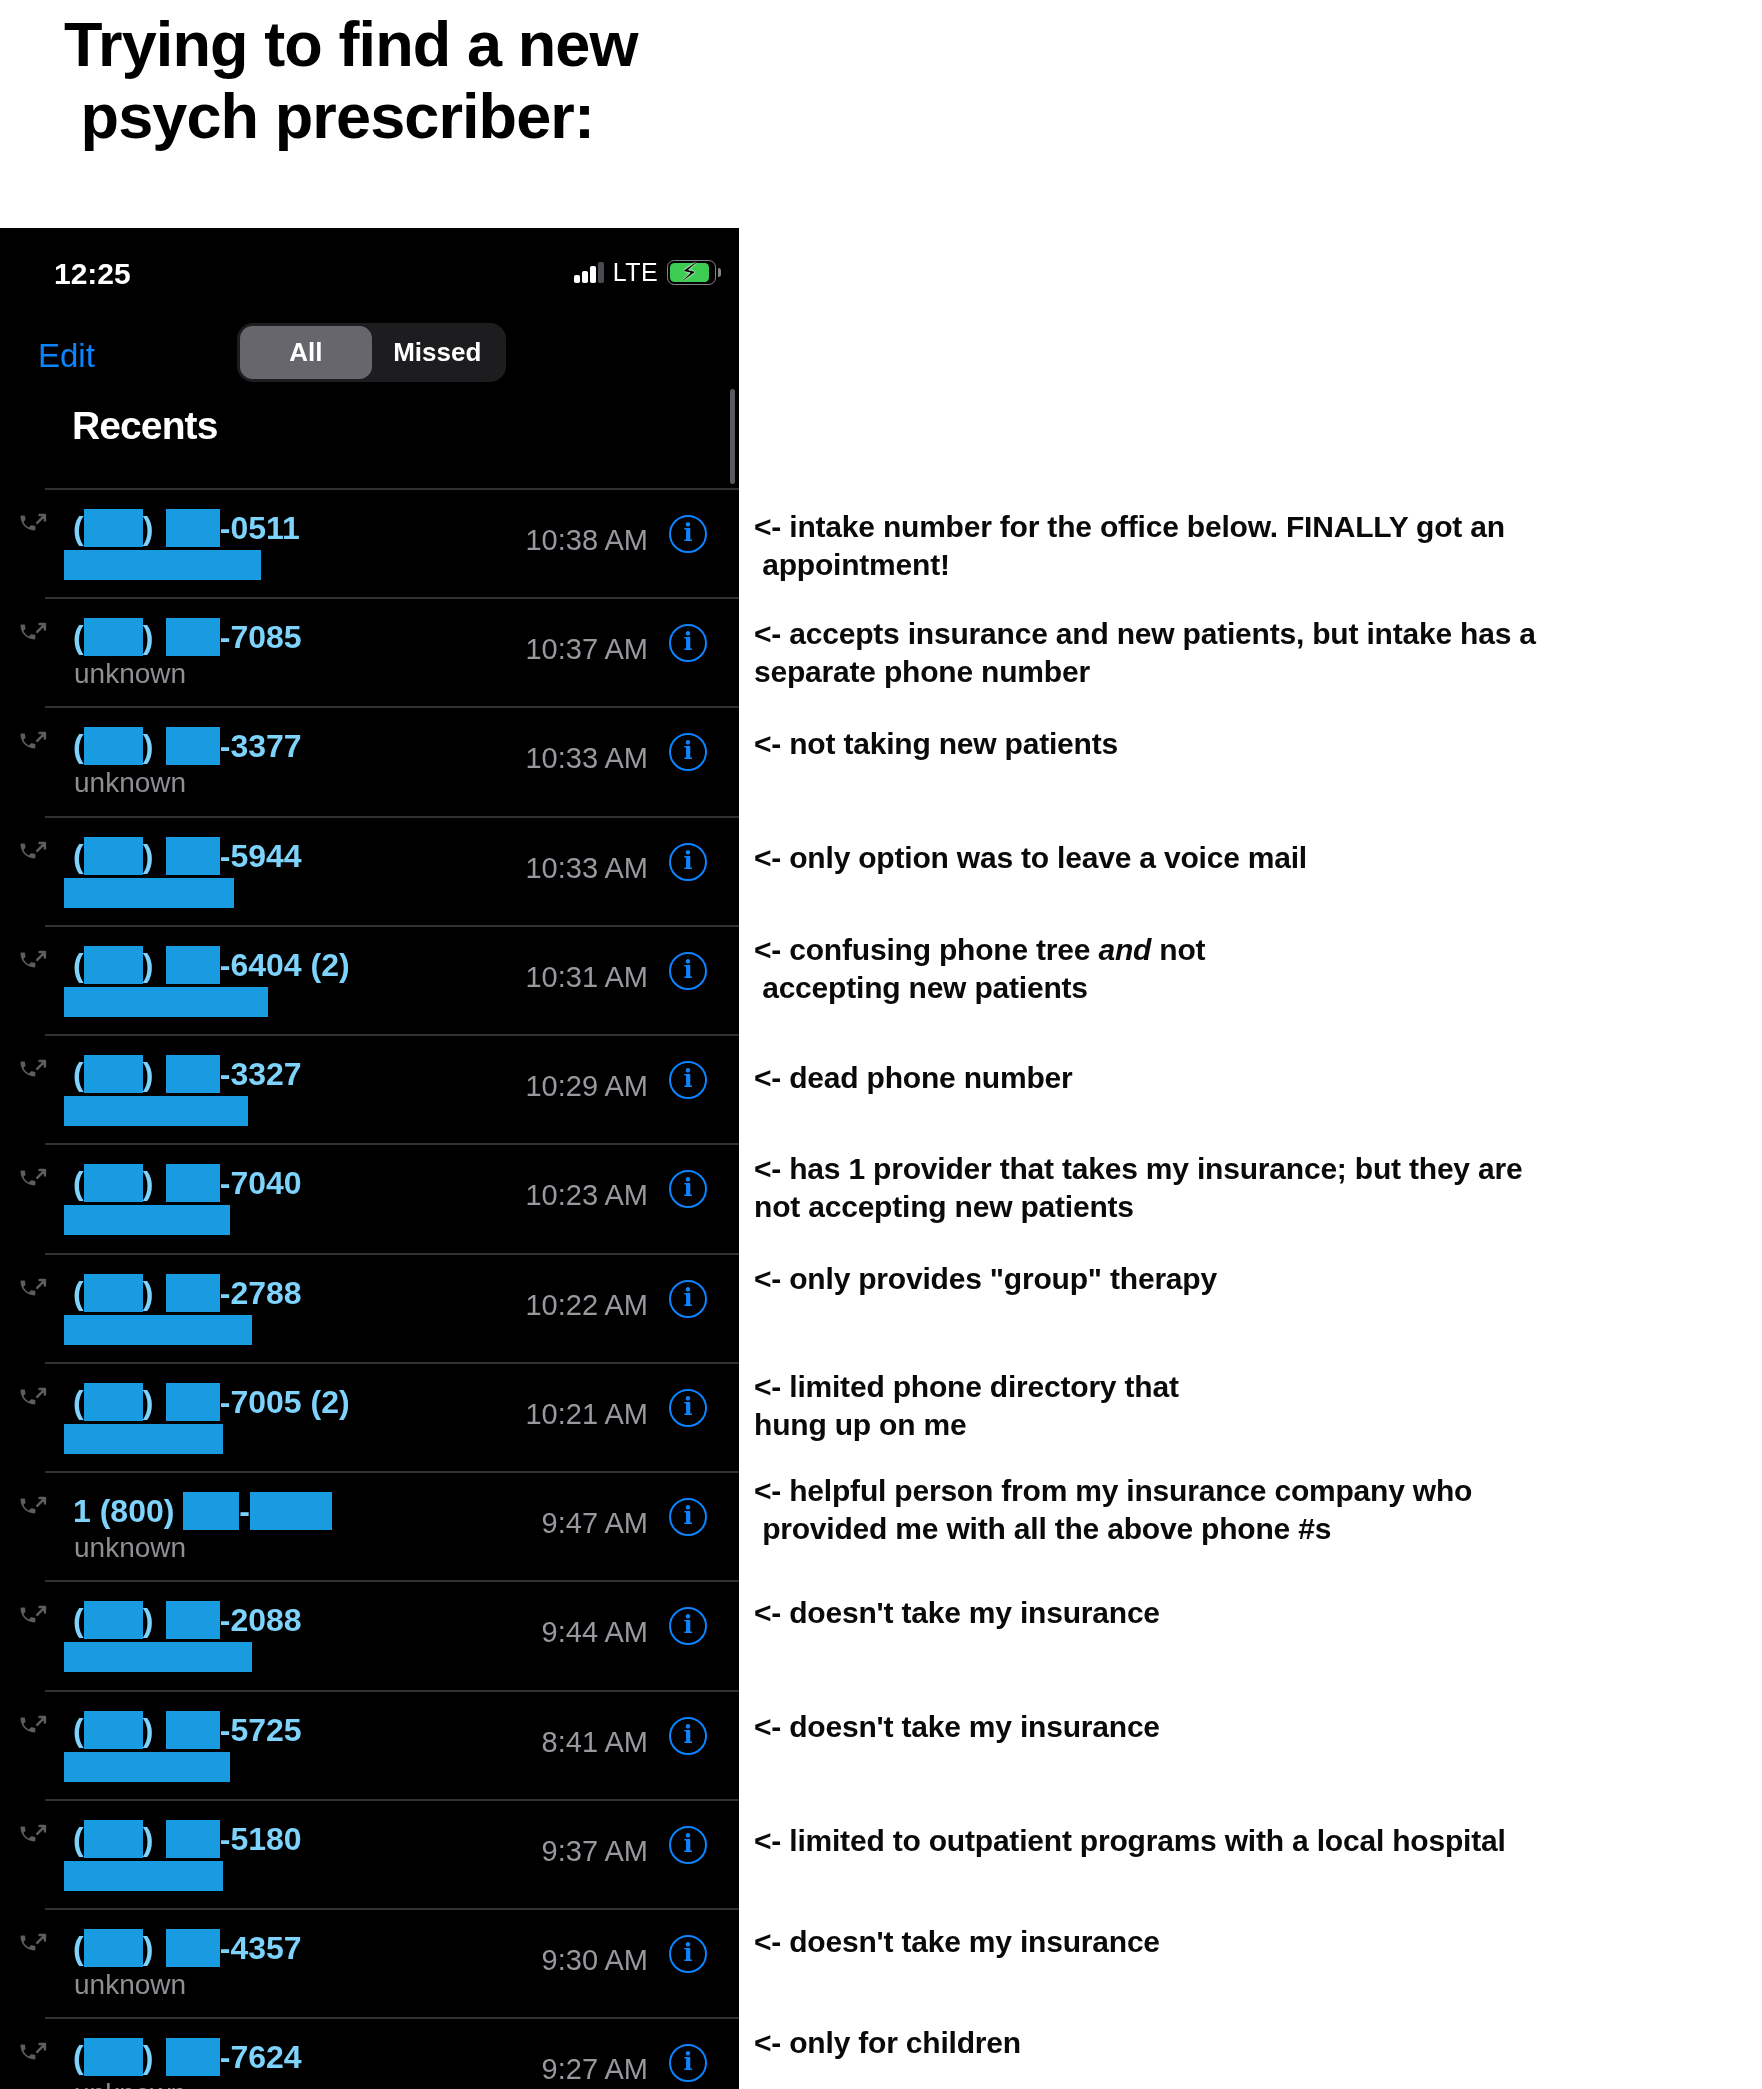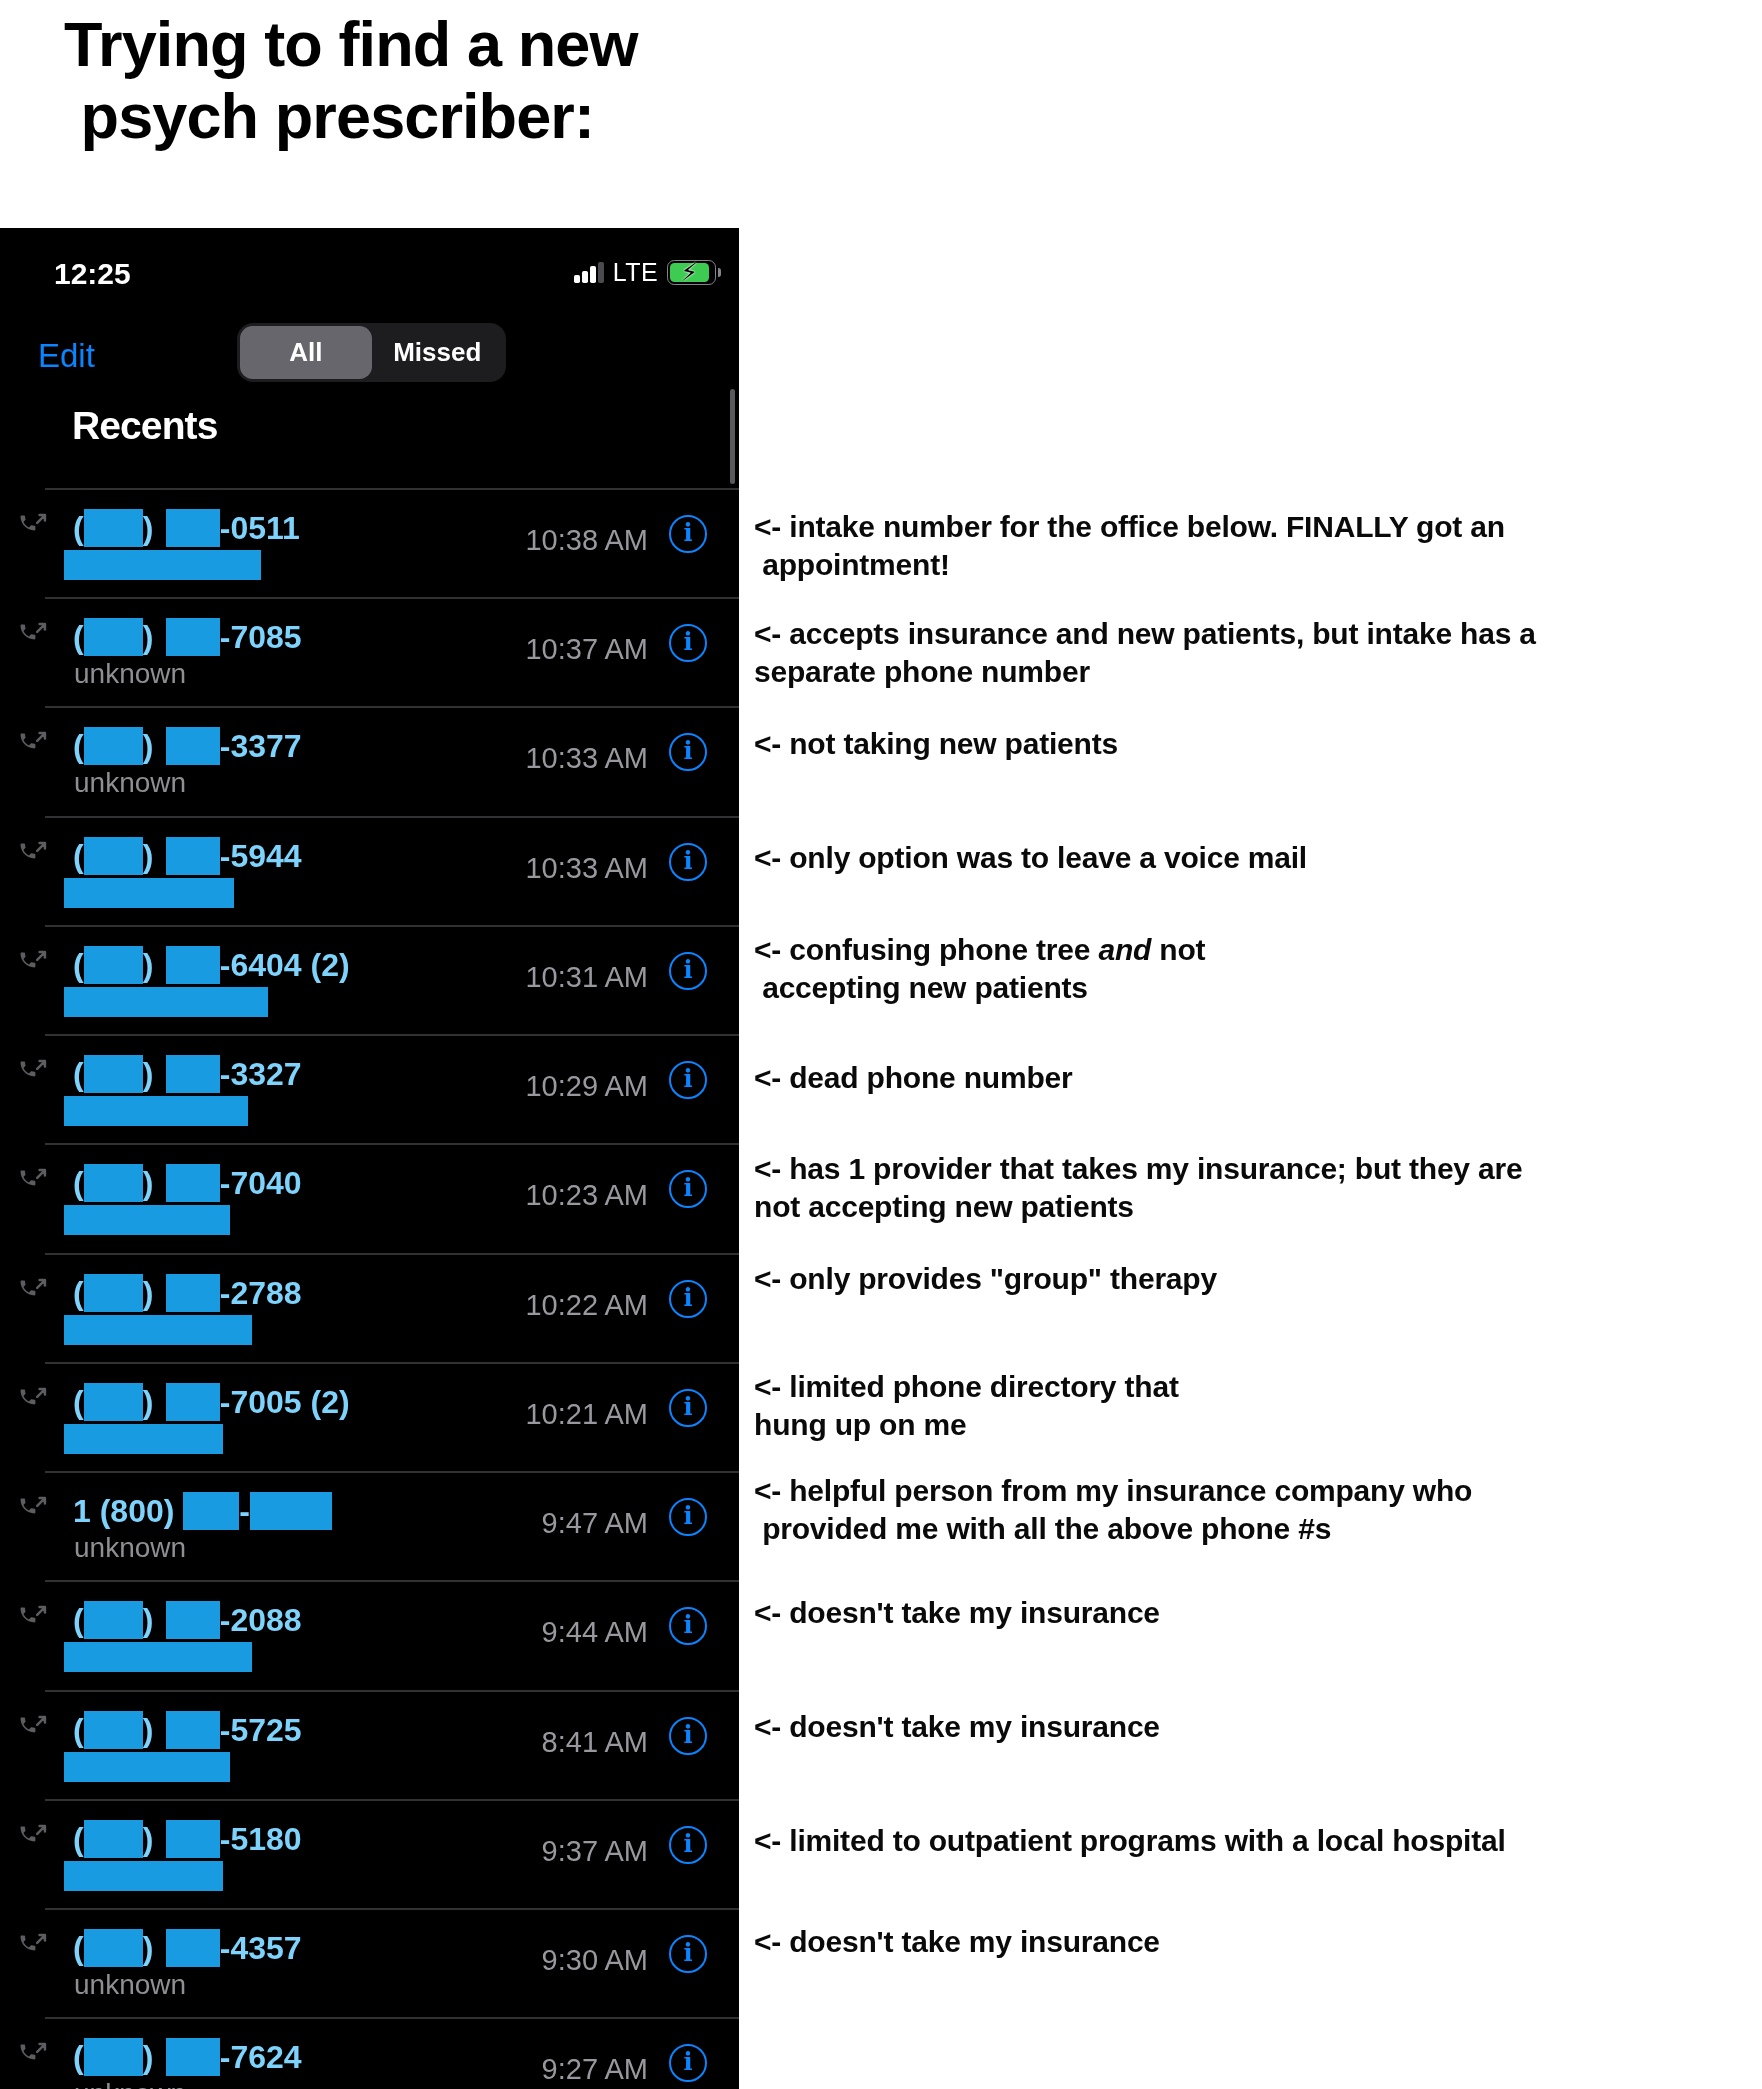--- a/index.html
+++ b/index.html
@@ -304,14 +304,15 @@
 not accepting new patients</span></div>
     <div class="ann" style="top: 1260px;"><span>&lt;- only provides "group" therapy</span></div>
     <div class="ann" style="top: 1368px;"><span>&lt;- limited phone directory that
 hung up on me</span></div>
     <div class="ann" style="top: 1472px;"><span>&lt;- helpful person from my insurance company who
  provided me with all the above phone #s</span></div>
     <div class="ann" style="top: 1594px;"><span>&lt;- doesn't take my insurance</span></div>
     <div class="ann" style="top: 1708px;"><span>&lt;- doesn't take my insurance</span></div>
     <div class="ann" style="top: 1822px;"><span>&lt;- limited to outpatient programs with a local hospital</span></div>
     <div class="ann" style="top: 1923px;"><span>&lt;- doesn't take my insurance</span></div>
+    <div class="ann" style="top: 2024px;"><span>&lt;- only for children</span></div>
   </div>
 
 
 </body></html>

